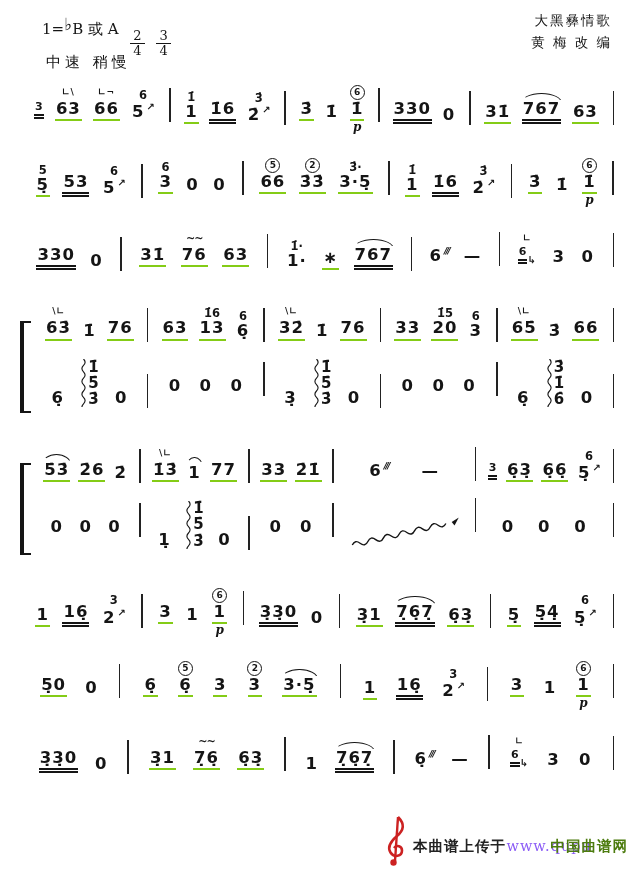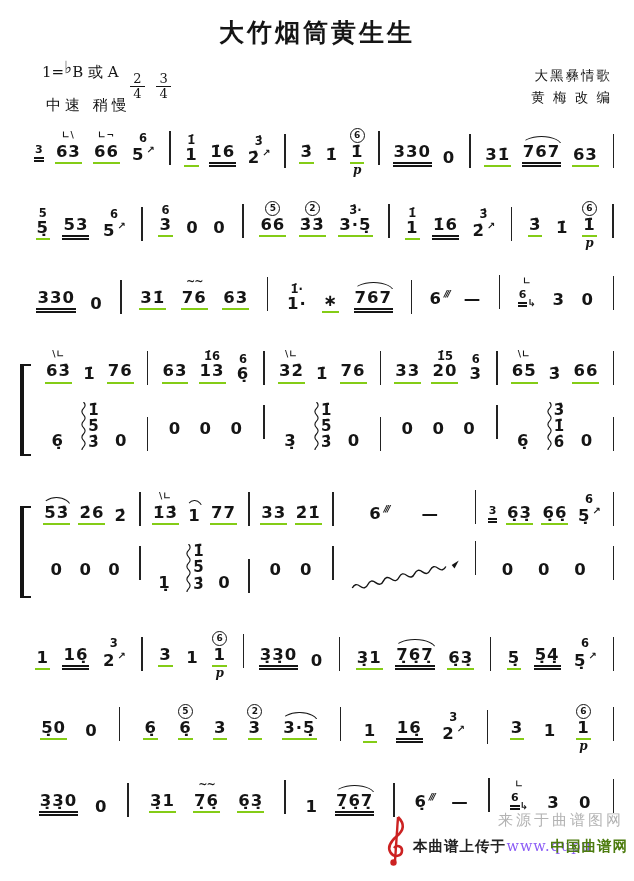--- a/index.html
+++ b/index.html
@@ -7,21 +7,21 @@
   .page{padding:6px 20px 0 20px;position:relative}
 
   
   .title{text-align:center;font-family:"DejaVu Serif","Liberation Serif",serif;font-weight:700;font-size:25px;letter-spacing:3px;margin-top:10px}
   .meta{position:relative;height:72px}
   .keysig{position:absolute;left:22px;top:8px;font-size:15px;font-family:"DejaVu Serif","Liberation Serif",serif}
   .flat{font-size:17px;vertical-align:4px;font-weight:700}
   .frac{display:inline-flex;flex-direction:column;align-items:center;vertical-align:-6px;margin-left:7px;font-size:13px;line-height:1.05;font-family:"DejaVu Serif","Liberation Serif",serif}
   .frac .num{border-bottom:1px solid #151515;padding:0 3px}
   .tempo{position:absolute;left:26px;top:47px;font-size:15px;letter-spacing:4px;font-family:"DejaVu Serif","Liberation Serif",serif}
-  .credits{position:absolute;right:2px;top:16px;text-align:right;font-size:13.5px;line-height:1.6;letter-spacing:2px;font-family:"DejaVu Serif","Liberation Serif",serif}
+  .credits{position:absolute;right:2px;top:4px;text-align:right;font-size:13.5px;line-height:1.6;letter-spacing:2px;font-family:"DejaVu Serif","Liberation Serif",serif}
 
   
   #score{margin-top:4px}
   .system{margin:0 0 17px 0;position:relative}
   .system.bracketed{padding-left:12px;margin-bottom:22px}
   .bracket{position:absolute;left:0;top:20px;bottom:8px;width:7px;border-left:4px solid #151515;border-top:2.5px solid #151515;border-bottom:2.5px solid #151515}
   .mrow{display:flex;align-items:stretch}
   .meas{display:flex;flex-direction:column;min-width:0}
   .vrow{display:flex;align-items:flex-end}
   .vrow.v2{margin-top:4px}
@@ -55,21 +55,20 @@
   .wm-line2{position:absolute;right:0;top:26px;white-space:nowrap;font-size:14.5px;font-family:"DejaVu Serif","Liberation Serif",serif}
   .wm-upl{color:#222;font-weight:700;letter-spacing:1px}
   .wm-url{color:#8b5cf6;letter-spacing:1px;margin-left:-4px}
   .wm-site{color:#4d7c0f;font-weight:700;letter-spacing:1px;margin-left:-46px}
   .wm-clef{position:absolute;left:84px;top:4px}
 </style>
 </head>
 <body>
 
 <div class="page">
-  <div class="title">大竹烟筒黄生生</div>
 
   <div class="meta">
     <div class="keysig">
       <span>1=</span><span class="flat">♭</span><span>B 或 A</span>
       <span class="frac">
         <span class="num">2</span>
         <span class="den">4</span>
       </span>
       <span class="frac">
         <span class="num">3</span>
@@ -1519,21 +1518,20 @@
               </div>
               <div class="bar"></div>
             </div>
           </div>
         </div>
       </div>
     </div>
 </div>
 
 <div class="wm">
-  <div class="wm-src">来源于曲谱图网</div>
   <div class="wm-clef">
     <svg width="30" height="52" viewBox="0 0 30 52">
       <path d="M16 2 C23 9 22 15 15 21 C8 27 5 32 8.5 37.5 C12 43 20 41.5 20 35.5 C20 31 14.5 29.5 12 33" fill="none" stroke="#cc2222" stroke-width="2.6"></path>
       <path d="M16 2 L13 46" fill="none" stroke="#cc2222" stroke-width="2.4"></path>
       <circle cx="11.5" cy="47.5" r="3.2" fill="#cc2222"></circle>
     </svg>
   </div>
   <div class="wm-line2">
     <span class="wm-upl">本曲谱上传于</span>
     <span class="wm-url">www.qupu</span>

